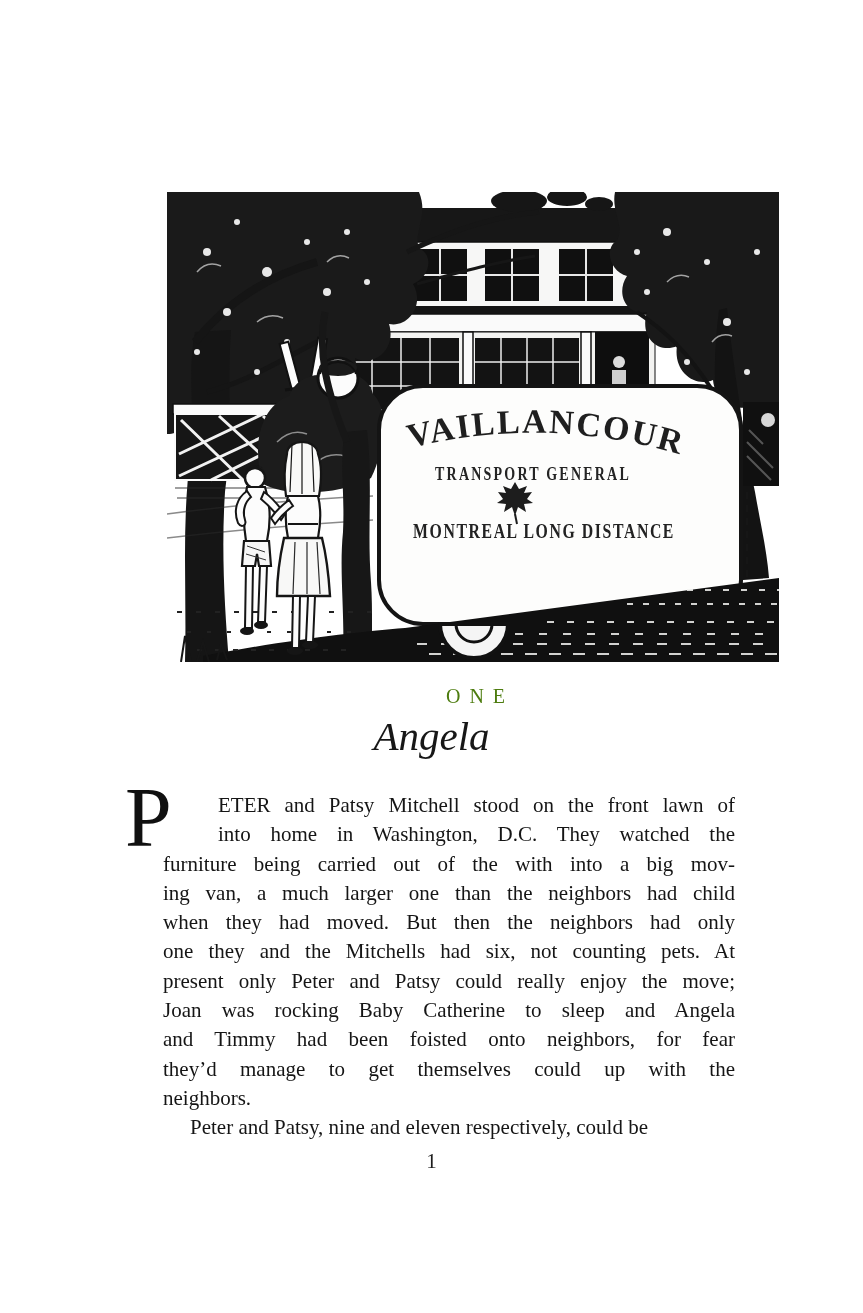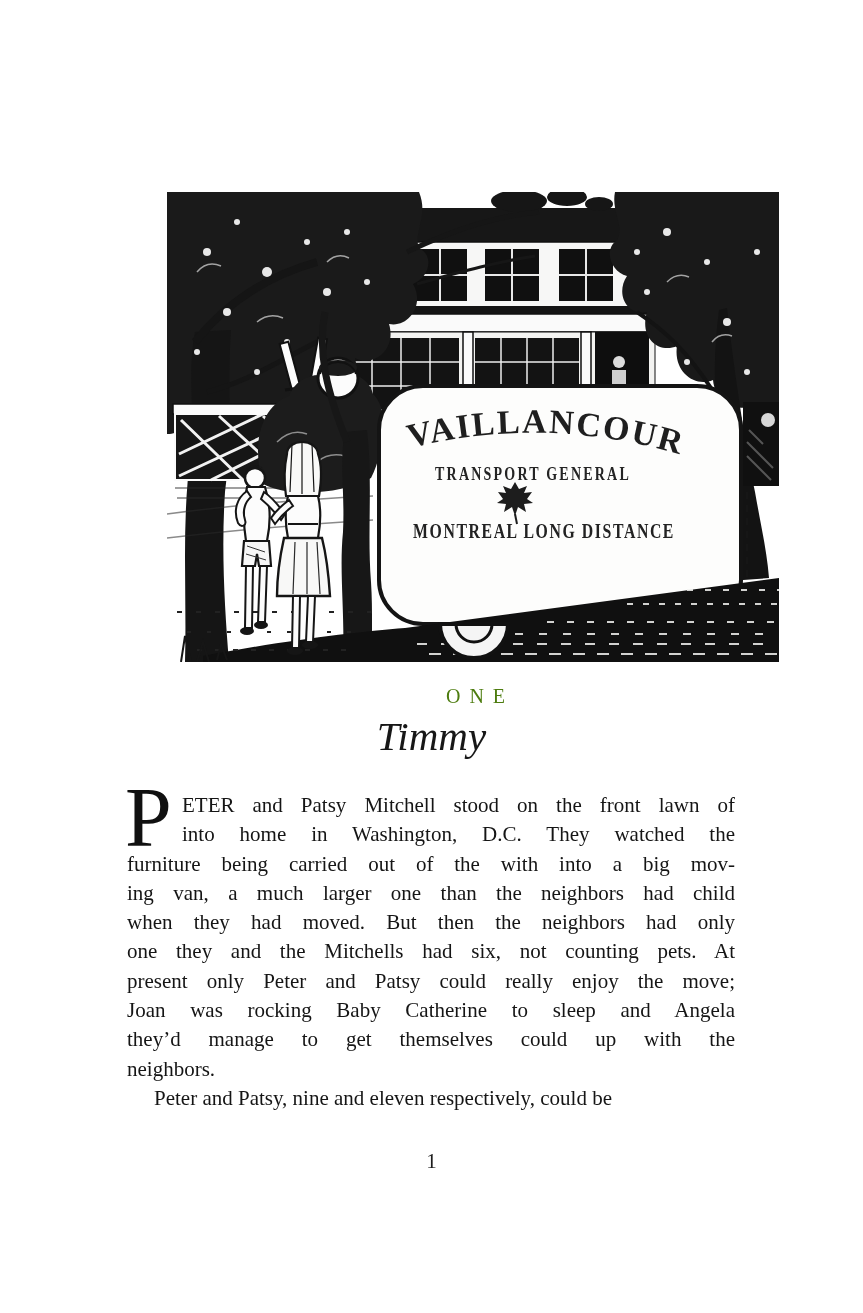--- a/index.html
+++ b/index.html
@@ -22,21 +22,21 @@
   }
   .body-text{
     position:absolute;left:127px;top:791px;width:608px;
     font-size:21px;line-height:29.3px;color:#151515;
   }
   .para1{position:relative;}
   .dropcap{
     position:absolute;left:-2px;top:-15px;
     font-size:84px;line-height:84px;color:#101010;
   }
-  .jline{text-align:justify;text-align-last:justify;}
+  .jline{text-align:justify;text-align-last:justify;margin-left:36px;}
   .para1 .lines > .jline:nth-child(-n+2){padding-left:55px;}
   .para1 .lines > .jline:last-child{text-align-last:left;}
   .para2 .lines > .jline{text-align-last:left;text-indent:27px;}
   .folio{
     position:absolute;left:0;top:1151px;width:863px;text-align:center;
     font-size:21px;color:#1d1d1d;line-height:1;
   }
 </style>
 </head>
 <body>
@@ -235,34 +235,35 @@
         <path d="M126,404 L133,404 L132,456 L125,456 Z" stroke-width="2"></path>
         <path d="M141,404 L148,404 L146,450 L139,450 Z" stroke-width="2"></path>
         <ellipse cx="128" cy="459" rx="8" ry="4" fill="#151515" stroke="none"></ellipse>
         <ellipse cx="143" cy="453" rx="8" ry="4" fill="#151515" stroke="none"></ellipse>
       </g>
     </g>
   </svg>
 </figure>
 
 <div class="chapter-number">ONE</div>
-<div class="chapter-title">Timmy</div>
+<div class="chapter-title">Angela</div>
 
 <div class="body-text">
   <div class="para1">
     <span class="dropcap">P</span>
     <div class="lines">
         <div class="jline">ETER and Patsy Mitchell stood on the front lawn of</div>
         <div class="jline">into home in Washington, D.C. They watched the</div>
         <div class="jline">furniture being carried out of the with into a big mov-</div>
         <div class="jline">ing van, a much larger one than the neighbors had child</div>
         <div class="jline">when they had moved. But then the neighbors had only</div>
         <div class="jline">one they and the Mitchells had six, not counting pets. At</div>
         <div class="jline">present only Peter and Patsy could really enjoy the move;</div>
         <div class="jline">Joan was rocking Baby Catherine to sleep and Angela</div>
+        <div class="jline">and Timmy had been foisted onto neighbors, for fear</div>
         <div class="jline">they’d manage to get themselves could up with the</div>
         <div class="jline">neighbors.</div>
       </div>
   </div>
   <div class="para2">
     <div class="lines">
         <div class="jline">Peter and Patsy, nine and eleven respectively, could be</div>
       </div>
   </div>
 </div>

